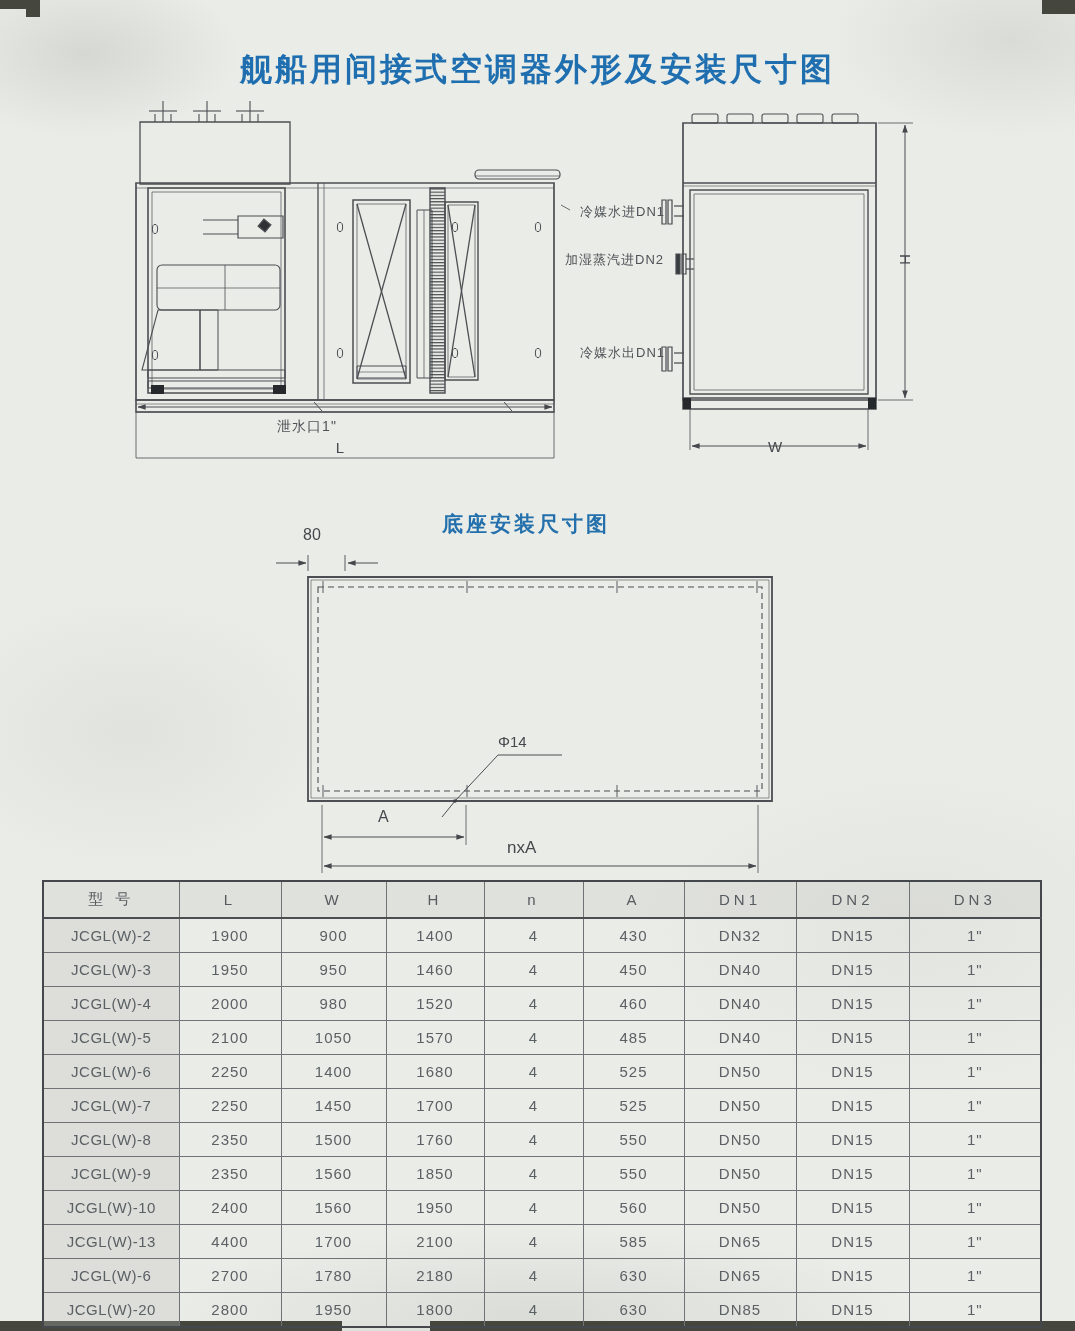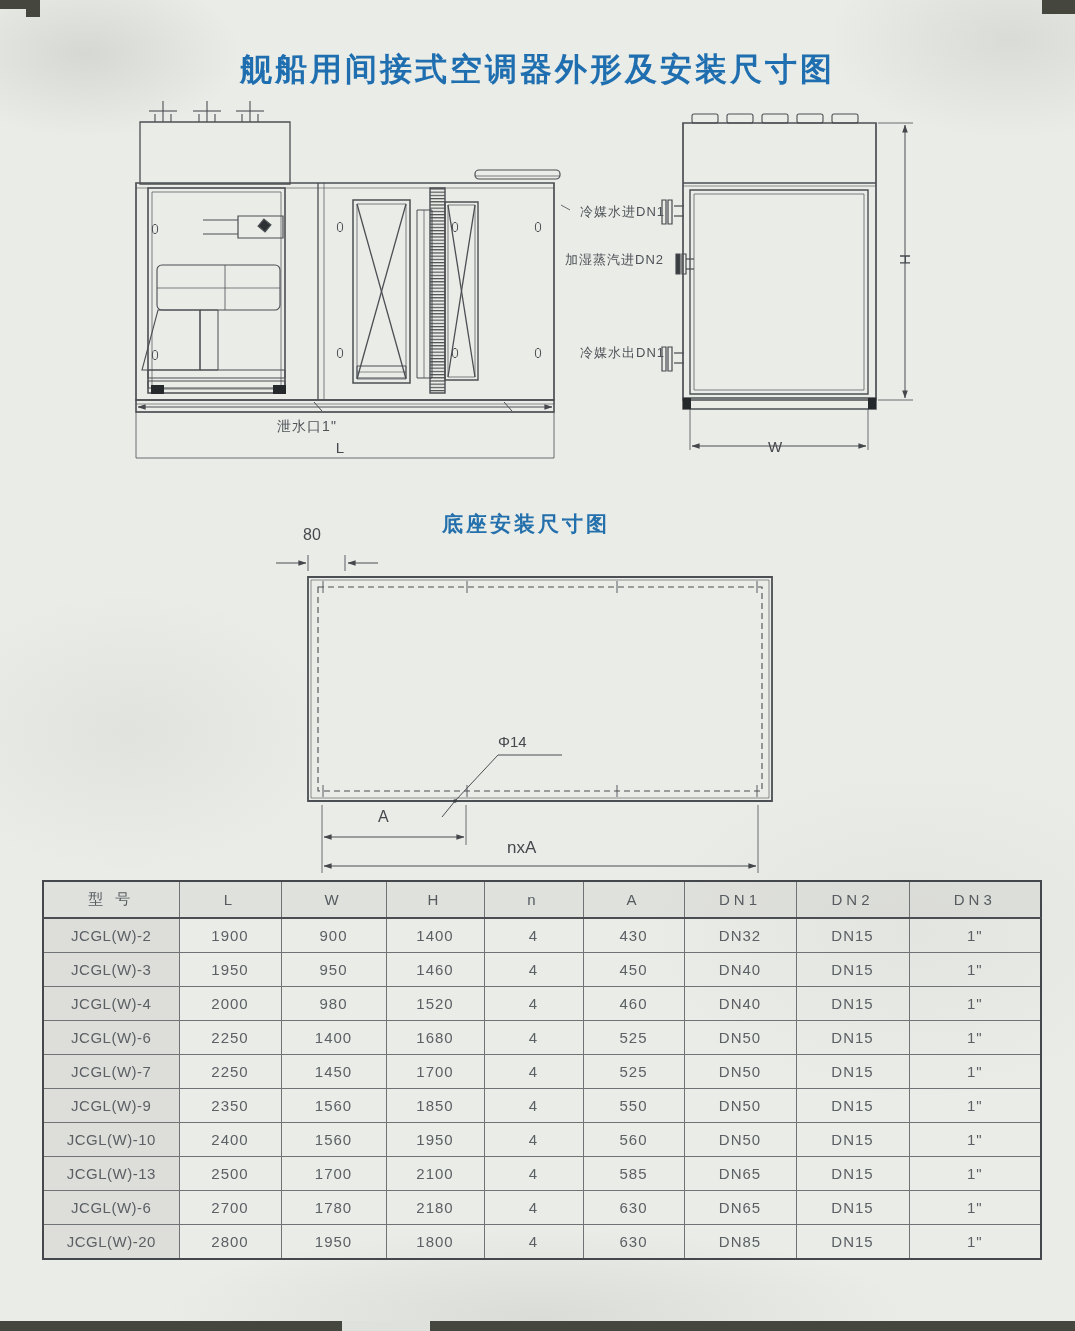--- a/index.html
+++ b/index.html
@@ -309,20 +309,31 @@
           <td>2000</td>
           <td>980</td>
           <td>1520</td>
           <td>4</td>
           <td>460</td>
           <td>DN40</td>
           <td>DN15</td>
           <td>1"</td>
         </tr>
 
+        <tr>
+          <td>JCGL(W)-5</td>
+          <td>2100</td>
+          <td>1050</td>
+          <td>1570</td>
+          <td>4</td>
+          <td>485</td>
+          <td>DN40</td>
+          <td>DN15</td>
+          <td>1"</td>
+        </tr>
 
         <tr>
           <td>JCGL(W)-6</td>
           <td>2250</td>
           <td>1400</td>
           <td>1680</td>
           <td>4</td>
           <td>525</td>
           <td>DN50</td>
           <td>DN15</td>
@@ -334,20 +345,31 @@
           <td>2250</td>
           <td>1450</td>
           <td>1700</td>
           <td>4</td>
           <td>525</td>
           <td>DN50</td>
           <td>DN15</td>
           <td>1"</td>
         </tr>
 
+        <tr>
+          <td>JCGL(W)-8</td>
+          <td>2350</td>
+          <td>1500</td>
+          <td>1760</td>
+          <td>4</td>
+          <td>550</td>
+          <td>DN50</td>
+          <td>DN15</td>
+          <td>1"</td>
+        </tr>
 
         <tr>
           <td>JCGL(W)-9</td>
           <td>2350</td>
           <td>1560</td>
           <td>1850</td>
           <td>4</td>
           <td>550</td>
           <td>DN50</td>
           <td>DN15</td>
@@ -361,21 +383,21 @@
           <td>1950</td>
           <td>4</td>
           <td>560</td>
           <td>DN50</td>
           <td>DN15</td>
           <td>1"</td>
         </tr>
 
         <tr>
           <td>JCGL(W)-13</td>
-          <td>2500</td>
+          <td>4400</td>
           <td>1700</td>
           <td>2100</td>
           <td>4</td>
           <td>585</td>
           <td>DN65</td>
           <td>DN15</td>
           <td>1"</td>
         </tr>
 
         <tr>

